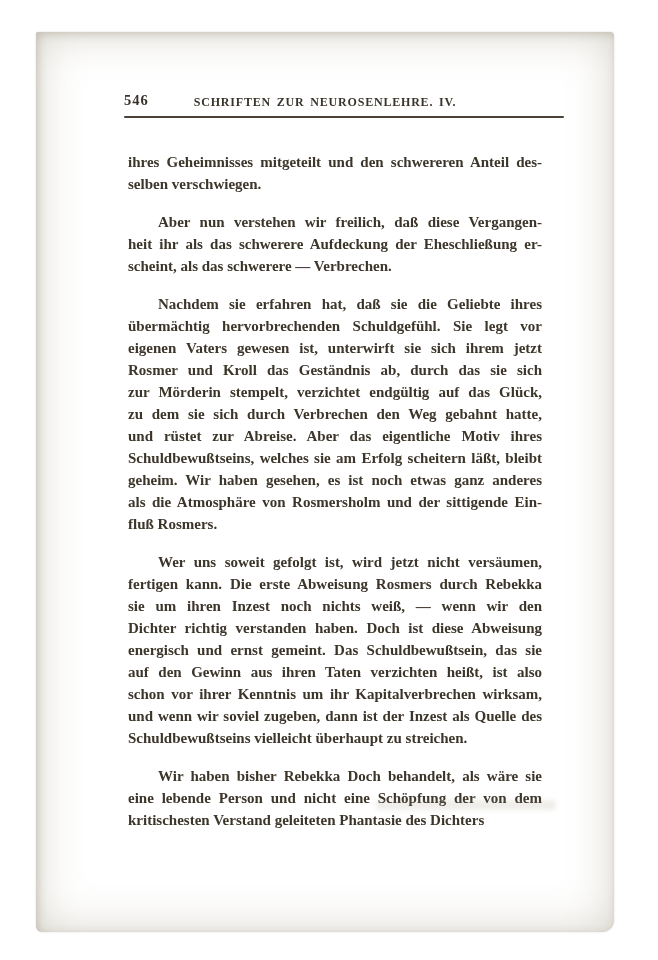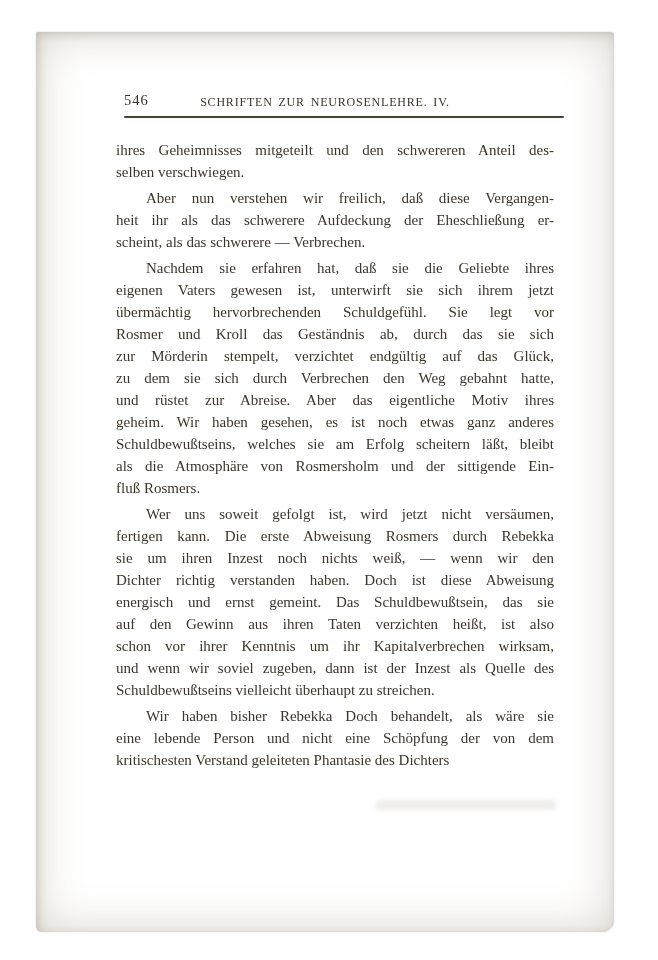--- a/index.html
+++ b/index.html
@@ -28,20 +28,21 @@
         #c9c0a6 0%,
         #d2c9af 30%,
         #d6cdb3 55%,
         #ded5bb 75%,
         #ebe3c9 100%);
     box-shadow:
       inset 0 0 46px rgba(110, 96, 66, 0.28),
       inset 2px 2px 8px rgba(100, 88, 60, 0.25),
       0 0 2px rgba(0,0,0,0.15);
     border-radius: 2px 4px 12px 6px;
+    font-weight: bold;
   }
   
   .pagenum {
     position: absolute;
     left: 88px;
     top: 60px;
     font-size: 14.5px;
     letter-spacing: 1px;
     color: #38322a;
   }
@@ -68,21 +69,21 @@
   
   .body-text {
     position: absolute;
     left: 76px;
     top: 103px;
     width: 446px;
     font-size: 15px;
     line-height: 22px;
     color: #3c352a;
   }
-  .para { margin: 4px; }
+  .para { margin: 16px; }
   .line {
     text-align: justify;
     text-align-last: justify;
     white-space: normal;
     height: 22px;
     overflow: visible;
   }
   .line.last { text-align-last: left; }
   .line.indent { padding-left: 30px; }
   
@@ -115,28 +116,28 @@
           <div class="line">ihres Geheimnisses mitgeteilt und den schwereren Anteil des-</div>
           <div class="line last">selben verschwiegen.</div>
         </div>
         <div class="para">
           <div class="line indent">Aber nun verstehen wir freilich, daß diese Vergangen-</div>
           <div class="line">heit ihr als das schwerere Aufdeckung der Eheschließung er-</div>
           <div class="line last">scheint, als das schwerere — Verbrechen.</div>
         </div>
         <div class="para">
           <div class="line indent">Nachdem sie erfahren hat, daß sie die Geliebte ihres</div>
+          <div class="line">übermächtig hervorbrechenden Schuldgefühl. Sie legt vor</div>
           <div class="line">eigenen Vaters gewesen ist, unterwirft sie sich ihrem jetzt</div>
-          <div class="line">übermächtig hervorbrechenden Schuldgefühl. Sie legt vor</div>
           <div class="line">Rosmer und Kroll das Geständnis ab, durch das sie sich</div>
           <div class="line">zur Mörderin stempelt, verzichtet endgültig auf das Glück,</div>
           <div class="line">zu dem sie sich durch Verbrechen den Weg gebahnt hatte,</div>
           <div class="line">und rüstet zur Abreise. Aber das eigentliche Motiv ihres</div>
+          <div class="line">Schuldbewußtseins, welches sie am Erfolg scheitern läßt, bleibt</div>
           <div class="line">geheim. Wir haben gesehen, es ist noch etwas ganz anderes</div>
-          <div class="line">Schuldbewußtseins, welches sie am Erfolg scheitern läßt, bleibt</div>
           <div class="line">als die Atmosphäre von Rosmersholm und der sittigende Ein-</div>
           <div class="line last">fluß Rosmers.</div>
         </div>
         <div class="para">
           <div class="line indent">Wer uns soweit gefolgt ist, wird jetzt nicht versäumen,</div>
           <div class="line">fertigen kann. Die erste Abweisung Rosmers durch Rebekka</div>
           <div class="line">sie um ihren Inzest noch nichts weiß, — wenn wir den</div>
           <div class="line">Dichter richtig verstanden haben. Doch ist diese Abweisung</div>
           <div class="line">energisch und ernst gemeint. Das Schuldbewußtsein, das sie</div>
           <div class="line">auf den Gewinn aus ihren Taten verzichten heißt, ist also</div>

